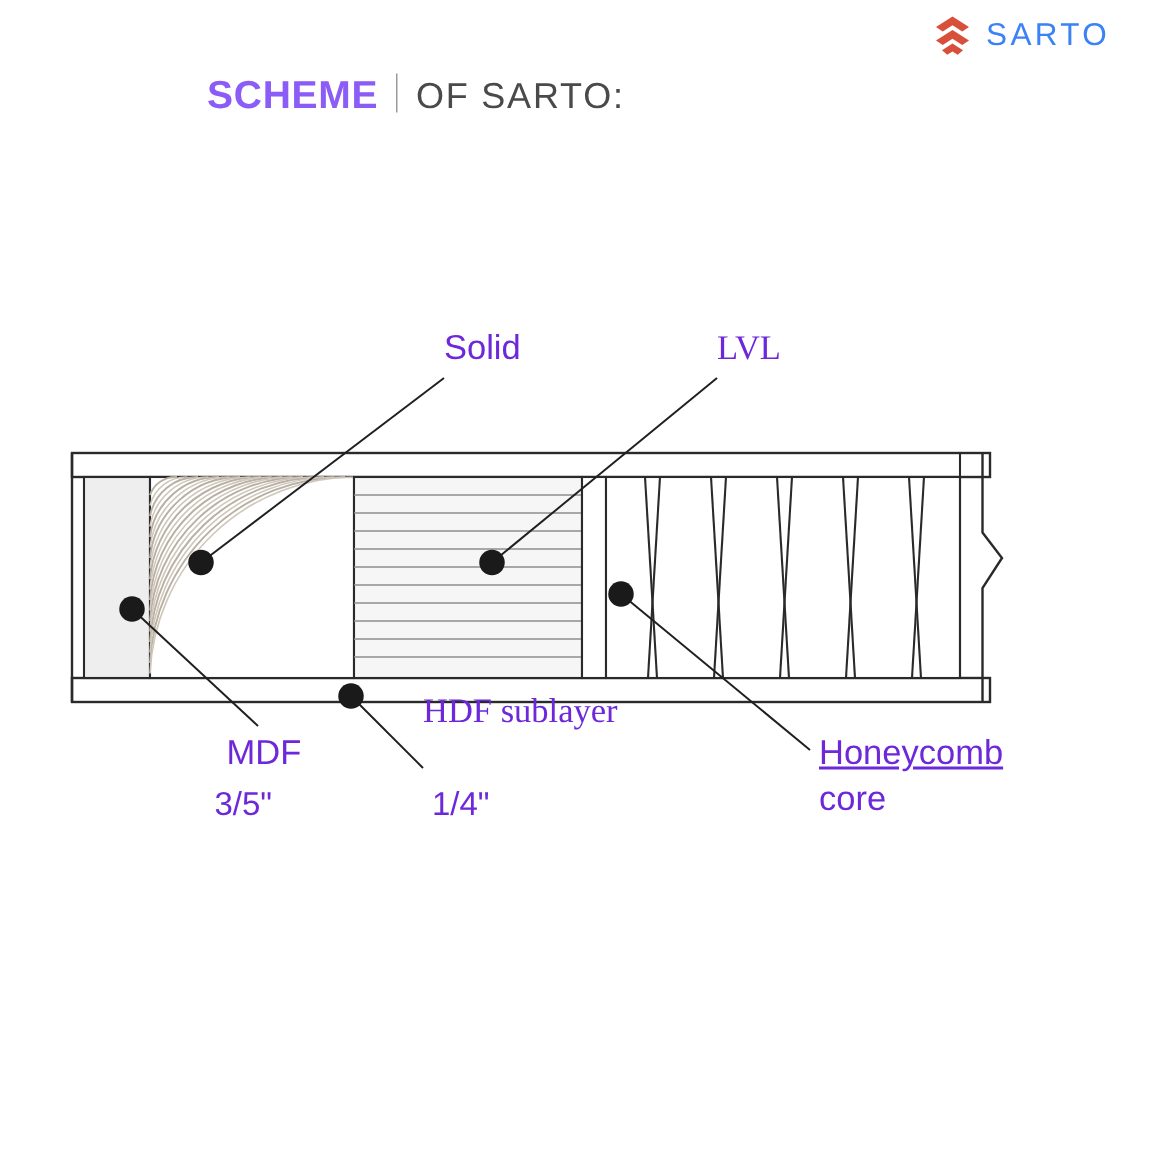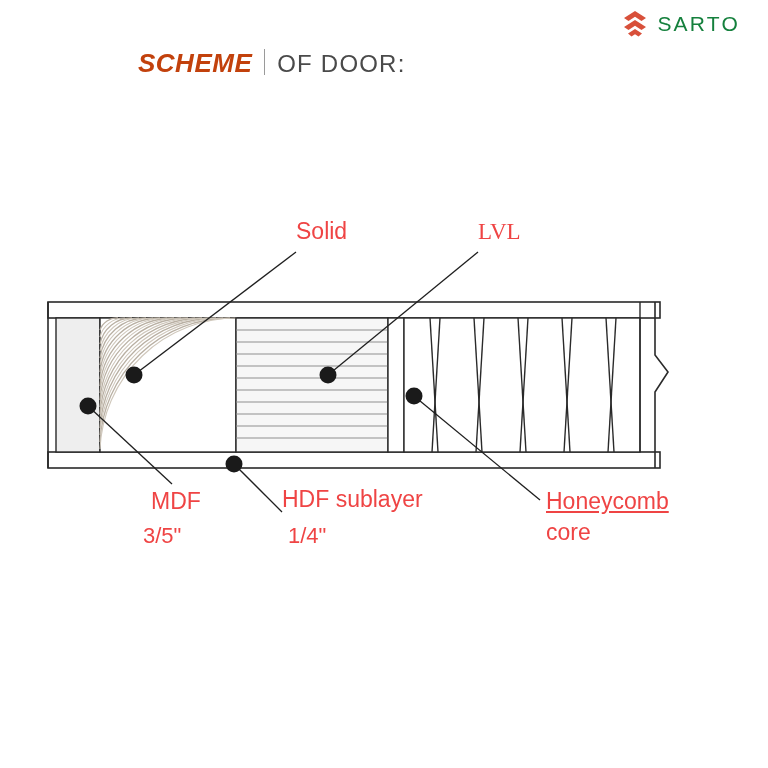--- a/index.html
+++ b/index.html
@@ -23,42 +23,41 @@
     display: flex;
     align-items: center;
     gap: 9px;
   }
   .brand-mark {
     width: 26px;
     height: 28px;
     display: block;
   }
   .brand-name {
-    color: #15803d;
+    color: #3b82f6;
     font-size: 21px;
     letter-spacing: 2.2px;
     font-family: "Liberation Sans", sans-serif;
   }
 
   
   .title {
     position: absolute;
     left: 138px;
     top: 46px;
     display: flex;
     align-items: baseline;
     gap: 0px;
     white-space: nowrap;
   }
   .title-strong {
     font-size: 26px;
     font-weight: bold;
-    color: #c2410c;
+    color: #8b5cf6;
     letter-spacing: 0.5px;
-    font-style: italic;
   }
   .title-sep {
     display: inline-block;
     width: 1px;
     height: 26px;
     background: #9a9a9a;
     margin: 0 12px;
     position: relative;
     top: 3px;
   }
@@ -72,55 +71,55 @@
   .drawing {
     position: absolute;
     left: 0;
     top: 0;
     width: 768px;
     height: 768px;
   }
 
   .label {
     position: absolute;
-    color: #ef4444;
+    color: #6d28d9;
     font-size: 23px;
     font-family: "Liberation Sans", sans-serif;
     white-space: nowrap;
     line-height: 1.18;
   }
   .label.small {
     font-size: 22px;
   }
 
   .lbl-solid      { left: 296px; top: 218px; }
   .lbl-lvl        { left: 478px; top: 218px; font-family: Liberation Serif, serif; }
   .lbl-mdf        { left: 138px; top: 488px; margin-left: 13px; }
   .lbl-mdf-size   { left: 143px; top: 523px; }
-  .lbl-hdf        { left: 282px; top: 486px; }
+  .lbl-hdf        { left: 282px; top: 460px; font-family: Liberation Serif, serif; }
   .lbl-hdf-size   { left: 288px; top: 523px; }
   .lbl-honey      { left: 546px; top: 488px; text-decoration: underline; }
   .lbl-honey2     { left: 546px; top: 519px; }
 </style>
 </head>
 <body>
 
 <div class="brand">
   <svg class="brand-mark" viewBox="0 0 26 28">
     <path d="M13 1 L24 8 L19.5 11 L13 6.8 L6.5 11 L2 8 Z" fill="#d8503a"></path>
     <path d="M13 10 L24 17 L19.5 20 L13 15.8 L6.5 20 L2 17 Z" fill="#d8503a"></path>
     <path d="M13 19 L20 23.5 L16.5 26.5 L13 24.3 L9.5 26.5 L6 23.5 Z" fill="#d8503a"></path>
   </svg>
   <span class="brand-name">SARTO</span>
 </div>
 
 <div class="title">
   <span class="title-strong">SCHEME</span>
   <span class="title-sep"></span>
-  <span class="title-light">OF DOOR:</span>
+  <span class="title-light">OF SARTO:</span>
 </div>
 
 <svg class="drawing" viewBox="0 0 768 768">
 
   <g>
 
     <rect x="48" y="302" width="612" height="16" fill="#ffffff" stroke="#2a2a2a" stroke-width="1.6"></rect>
 
     <rect x="48" y="452" width="612" height="16" fill="#ffffff" stroke="#2a2a2a" stroke-width="1.6"></rect>
 

